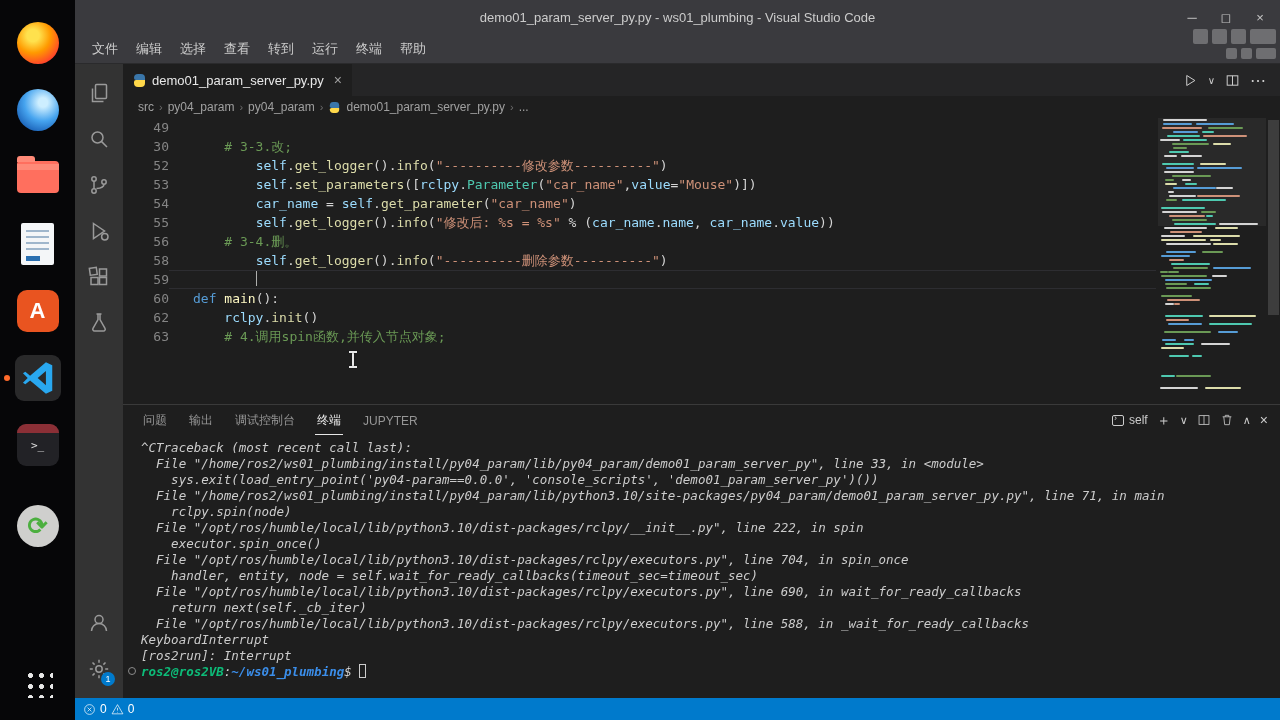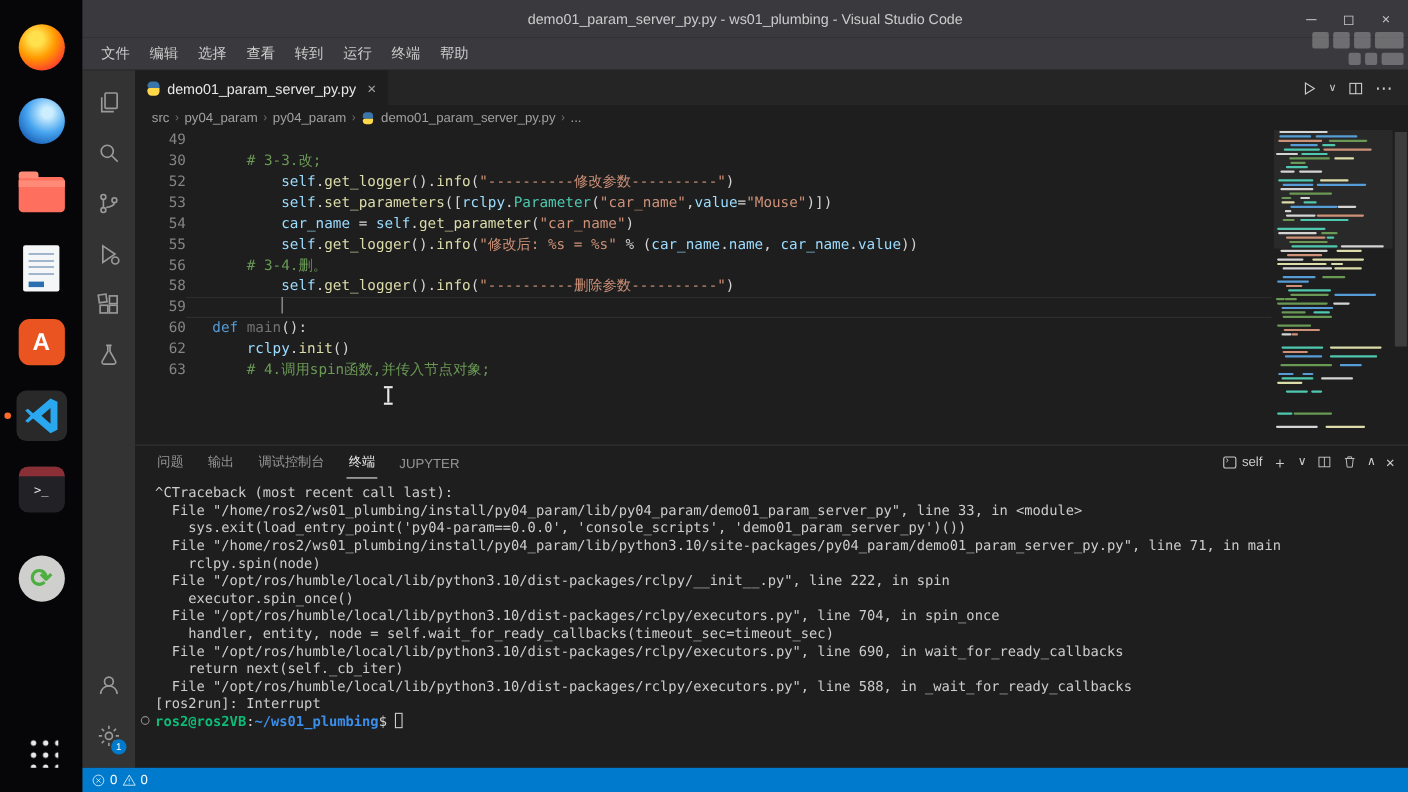--- a/index.html
+++ b/index.html
@@ -87,21 +87,21 @@
   .panel { height:294px; background:#1e1e1e; border-top:1px solid #3a3a3a; display:flex; flex-direction:column; flex:none; }
   .panel-header { height:30px; display:flex; align-items:center; padding:0 12px 0 18px; flex:none; }
   .panel-tab { font-size:12px; color:#969696; margin-right:18px; padding:6px 2px 5px; }
   .panel-tab.active { color:#e7e7e7; border-bottom:1px solid #e7e7e7; }
   .panel-actions { margin-left:auto; display:flex; align-items:center; gap:9px; color:#cccccc; }
   .shell-label { display:flex; align-items:center; gap:5px; font-size:12px; color:#cccccc; }
   .shell-icon { width:12px; height:11px; border:1px solid #cccccc; border-radius:2px; position:relative; }
   .shell-icon::before { content:"›"; position:absolute; left:1px; top:-3px; font-size:9px; color:#cccccc; }
   .panel-actions svg { stroke:#cccccc; fill:none; stroke-width:1.4; }
   .pa-glyph { font-size:14px; line-height:1; }
-  .terminal { flex:1; padding:5px 0 0 18px; font-family:"DejaVu Sans Mono",monospace; font-size:12.5px; line-height:16px; color:#cccccc; position:relative; overflow:hidden; }
+  .terminal { flex:1; padding:5px 0 0 18px; font-family:"DejaVu Sans Mono",monospace; font-size:12.5px; line-height:16px; color:#cccccc; position:relative; overflow:hidden;font-style:italic; }
   .tl { white-space:pre; }
   .prompt-line { white-space:pre; position:relative; }
   .prompt-dec { position:absolute; left:-13px; top:3px; width:8px; height:8px; border:1px solid #8a8a8a; border-radius:50%; }
   .tcursor { display:inline-block; width:7px; height:14px; border:1px solid #cccccc; vertical-align:-2px; }
 
   
   .statusbar { height:22px; background:#007acc; display:flex; align-items:center; color:#ffffff; font-size:12px; flex:none; }
   .sb-left { display:flex; align-items:center; gap:4px; padding:0 8px; height:100%; }
   .sb-right { margin-left:auto; display:flex; align-items:center; height:100%; }
   .sb-item { padding:0 8px; height:100%; display:flex; align-items:center; white-space:nowrap; }
@@ -272,21 +272,21 @@
           <div class="code-area">
               <div class="cl"><span class="ln">49</span><span class="lt"></span></div>
               <div class="cl"><span class="ln">30</span><span class="lt"><span style="color: rgb(106, 153, 85);">    # 3-3.改;</span></span></div>
               <div class="cl"><span class="ln">52</span><span class="lt"><span style="color: rgb(212, 212, 212);">        </span><span style="color: rgb(156, 220, 254);">self</span><span style="color: rgb(212, 212, 212);">.</span><span style="color: rgb(220, 220, 170);">get_logger</span><span style="color: rgb(212, 212, 212);">().</span><span style="color: rgb(220, 220, 170);">info</span><span style="color: rgb(212, 212, 212);">(</span><span style="color: rgb(206, 145, 120);">"----------修改参数----------"</span><span style="color: rgb(212, 212, 212);">)</span></span></div>
               <div class="cl"><span class="ln">53</span><span class="lt"><span style="color: rgb(212, 212, 212);">        </span><span style="color: rgb(156, 220, 254);">self</span><span style="color: rgb(212, 212, 212);">.</span><span style="color: rgb(220, 220, 170);">set_parameters</span><span style="color: rgb(212, 212, 212);">([</span><span style="color: rgb(156, 220, 254);">rclpy</span><span style="color: rgb(212, 212, 212);">.</span><span style="color: rgb(78, 201, 176);">Parameter</span><span style="color: rgb(212, 212, 212);">(</span><span style="color: rgb(206, 145, 120);">"car_name"</span><span style="color: rgb(212, 212, 212);">,</span><span style="color: rgb(156, 220, 254);">value</span><span style="color: rgb(212, 212, 212);">=</span><span style="color: rgb(206, 145, 120);">"Mouse"</span><span style="color: rgb(212, 212, 212);">)])</span></span></div>
               <div class="cl"><span class="ln">54</span><span class="lt"><span style="color: rgb(212, 212, 212);">        </span><span style="color: rgb(156, 220, 254);">car_name</span><span style="color: rgb(212, 212, 212);"> = </span><span style="color: rgb(156, 220, 254);">self</span><span style="color: rgb(212, 212, 212);">.</span><span style="color: rgb(220, 220, 170);">get_parameter</span><span style="color: rgb(212, 212, 212);">(</span><span style="color: rgb(206, 145, 120);">"car_name"</span><span style="color: rgb(212, 212, 212);">)</span></span></div>
               <div class="cl"><span class="ln">55</span><span class="lt"><span style="color: rgb(212, 212, 212);">        </span><span style="color: rgb(156, 220, 254);">self</span><span style="color: rgb(212, 212, 212);">.</span><span style="color: rgb(220, 220, 170);">get_logger</span><span style="color: rgb(212, 212, 212);">().</span><span style="color: rgb(220, 220, 170);">info</span><span style="color: rgb(212, 212, 212);">(</span><span style="color: rgb(206, 145, 120);">"修改后: %s = %s"</span><span style="color: rgb(212, 212, 212);"> % (</span><span style="color: rgb(156, 220, 254);">car_name</span><span style="color: rgb(212, 212, 212);">.</span><span style="color: rgb(156, 220, 254);">name</span><span style="color: rgb(212, 212, 212);">, </span><span style="color: rgb(156, 220, 254);">car_name</span><span style="color: rgb(212, 212, 212);">.</span><span style="color: rgb(156, 220, 254);">value</span><span style="color: rgb(212, 212, 212);">))</span></span></div>
               <div class="cl"><span class="ln">56</span><span class="lt"><span style="color: rgb(106, 153, 85);">    # 3-4.删。</span></span></div>
               <div class="cl"><span class="ln">58</span><span class="lt"><span style="color: rgb(212, 212, 212);">        </span><span style="color: rgb(156, 220, 254);">self</span><span style="color: rgb(212, 212, 212);">.</span><span style="color: rgb(220, 220, 170);">get_logger</span><span style="color: rgb(212, 212, 212);">().</span><span style="color: rgb(220, 220, 170);">info</span><span style="color: rgb(212, 212, 212);">(</span><span style="color: rgb(206, 145, 120);">"----------删除参数----------"</span><span style="color: rgb(212, 212, 212);">)</span></span></div>
               <div class="cl cur"><span class="ln">59</span><span class="lt">        <span class="caret"></span></span></div>
-              <div class="cl"><span class="ln">60</span><span class="lt"><span style="color: rgb(86, 156, 214);">def </span><span style="color: #737373;">main</span><span style="color: rgb(212, 212, 212);">():</span></span></div>
+              <div class="cl"><span class="ln">60</span><span class="lt"><span style="color: rgb(86, 156, 214);">def </span><span style="color: #fef9c3;">main</span><span style="color: rgb(212, 212, 212);">():</span></span></div>
               <div class="cl"><span class="ln">62</span><span class="lt"><span style="color: rgb(212, 212, 212);">    </span><span style="color: rgb(156, 220, 254);">rclpy</span><span style="color: rgb(212, 212, 212);">.</span><span style="color: rgb(220, 220, 170);">init</span><span style="color: rgb(212, 212, 212);">()</span></span></div>
               <div class="cl"><span class="ln">63</span><span class="lt"><span style="color: rgb(106, 153, 85);">    # 4.调用spin函数,并传入节点对象;</span></span></div>
             </div>
           <div class="mm-viewport"></div>
           <div class="minimap">
               <div>
                 <div class="mm-row">
                   <span class="mm-bar" style="width: 44.6721px; margin-left: 4.6278px; background: rgb(212, 212, 212);"></span>
                 </div>
                 <div class="mm-row">
@@ -534,20 +534,21 @@
                 <div class="tl">    sys.exit(load_entry_point('py04-param==0.0.0', 'console_scripts', 'demo01_param_server_py')())</div>
                 <div class="tl">  File "/home/ros2/ws01_plumbing/install/py04_param/lib/python3.10/site-packages/py04_param/demo01_param_server_py.py", line 71, in main</div>
                 <div class="tl">    rclpy.spin(node)</div>
                 <div class="tl">  File "/opt/ros/humble/local/lib/python3.10/dist-packages/rclpy/__init__.py", line 222, in spin</div>
                 <div class="tl">    executor.spin_once()</div>
                 <div class="tl">  File "/opt/ros/humble/local/lib/python3.10/dist-packages/rclpy/executors.py", line 704, in spin_once</div>
                 <div class="tl">    handler, entity, node = self.wait_for_ready_callbacks(timeout_sec=timeout_sec)</div>
                 <div class="tl">  File "/opt/ros/humble/local/lib/python3.10/dist-packages/rclpy/executors.py", line 690, in wait_for_ready_callbacks</div>
                 <div class="tl">    return next(self._cb_iter)</div>
                 <div class="tl">  File "/opt/ros/humble/local/lib/python3.10/dist-packages/rclpy/executors.py", line 588, in _wait_for_ready_callbacks</div>
+                <div class="tl">KeyboardInterrupt</div>
                 <div class="tl">[ros2run]: Interrupt</div>
               </div>
             <div class="prompt-line"><span class="prompt-dec"></span><span style="color: rgb(13, 188, 121); font-weight: bold;">ros2@ros2VB</span><span style="color: rgb(212, 212, 212);">:</span><span style="color: rgb(59, 142, 234); font-weight: bold;">~/ws01_plumbing</span><span style="color: rgb(212, 212, 212);">$ </span><span class="tcursor"></span></div>
           </div>
         </div>
 
       </div>
     </div>
 
     <div class="statusbar">

